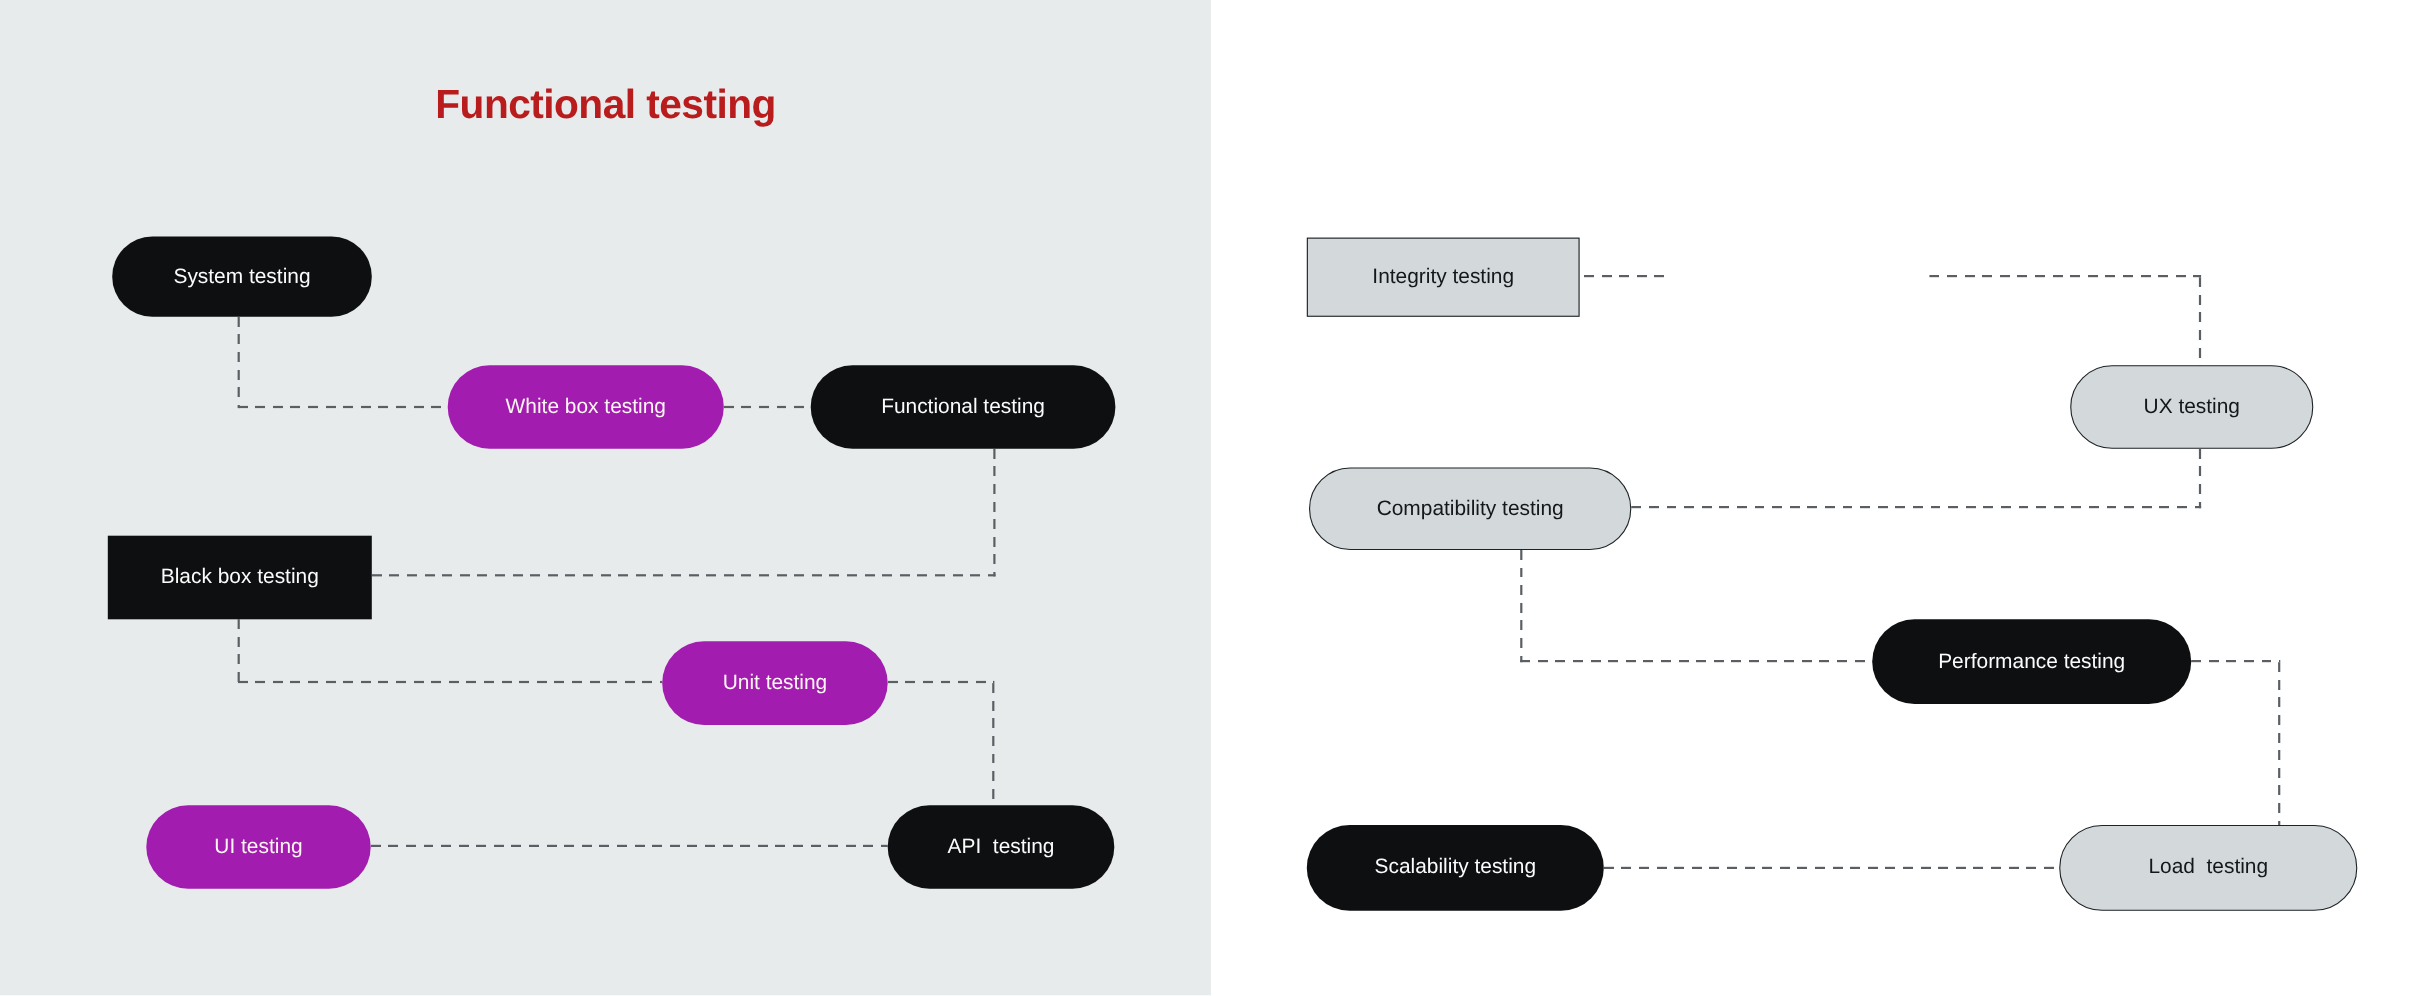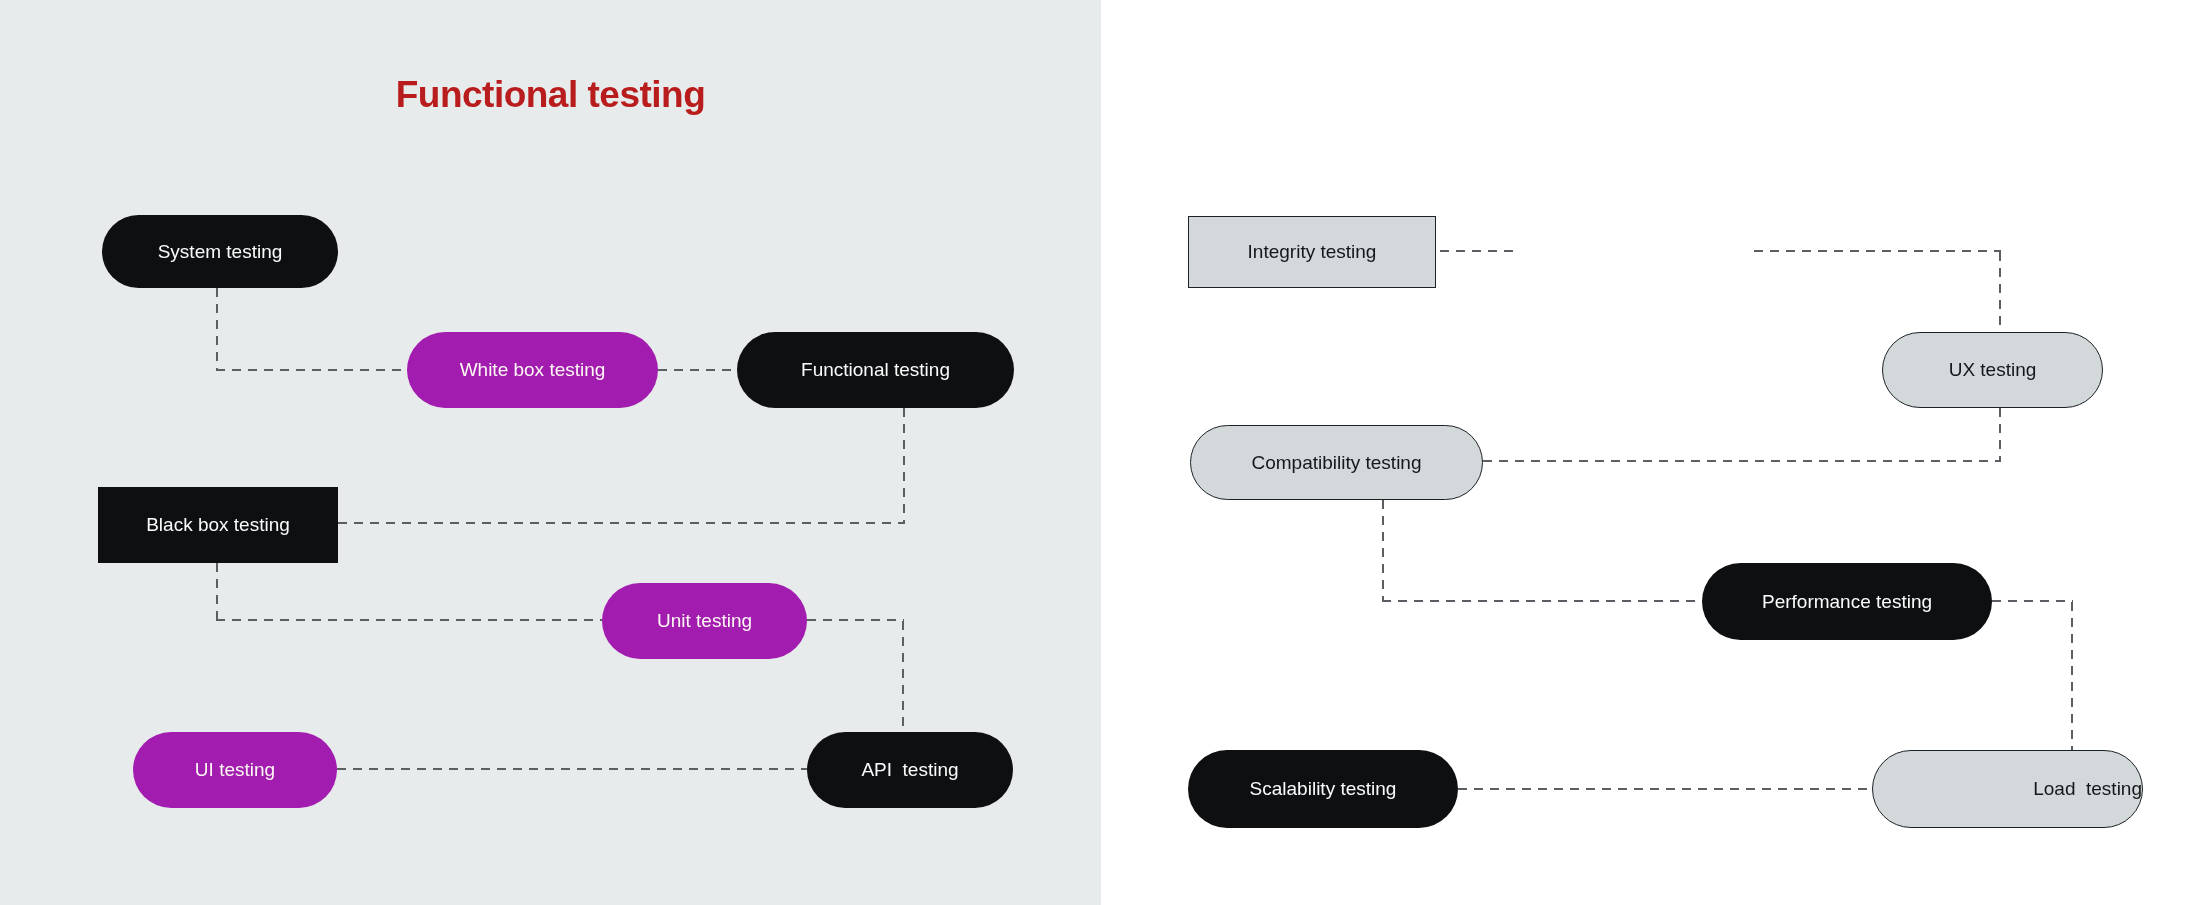--- a/index.html
+++ b/index.html
@@ -35,21 +35,21 @@
   #n-blackbox{left:98px;top:487px;width:240px;height:76px;}
   #n-unit{left:602px;top:583px;width:205px;height:76px;}
   #n-ui{left:133px;top:732px;width:204px;height:76px;}
   #n-api{left:807px;top:732px;width:206px;height:76px;}
   #n-integrity{left:1188px;top:216px;width:248px;height:72px;}
   #n-security{left:1517px;top:216px;width:237px;height:72px;}
   #n-ux{left:1882px;top:332px;width:221px;height:76px;}
   #n-compat{left:1190px;top:425px;width:293px;height:75px;}
   #n-performance{left:1702px;top:563px;width:290px;height:77px;}
   #n-scalability{left:1188px;top:750px;width:270px;height:78px;}
-  #n-load{left:1872px;top:750px;width:271px;height:78px;justify-content:flex-end;}
+  #n-load{left:1872px;top:750px;width:271px;height:78px;}
 </style>
 </head>
 <body>
 
 <div id="canvas">
 
   <div class="panel" id="panel-left">
     <div class="panel-title">Functional testing</div>
   </div>
 

